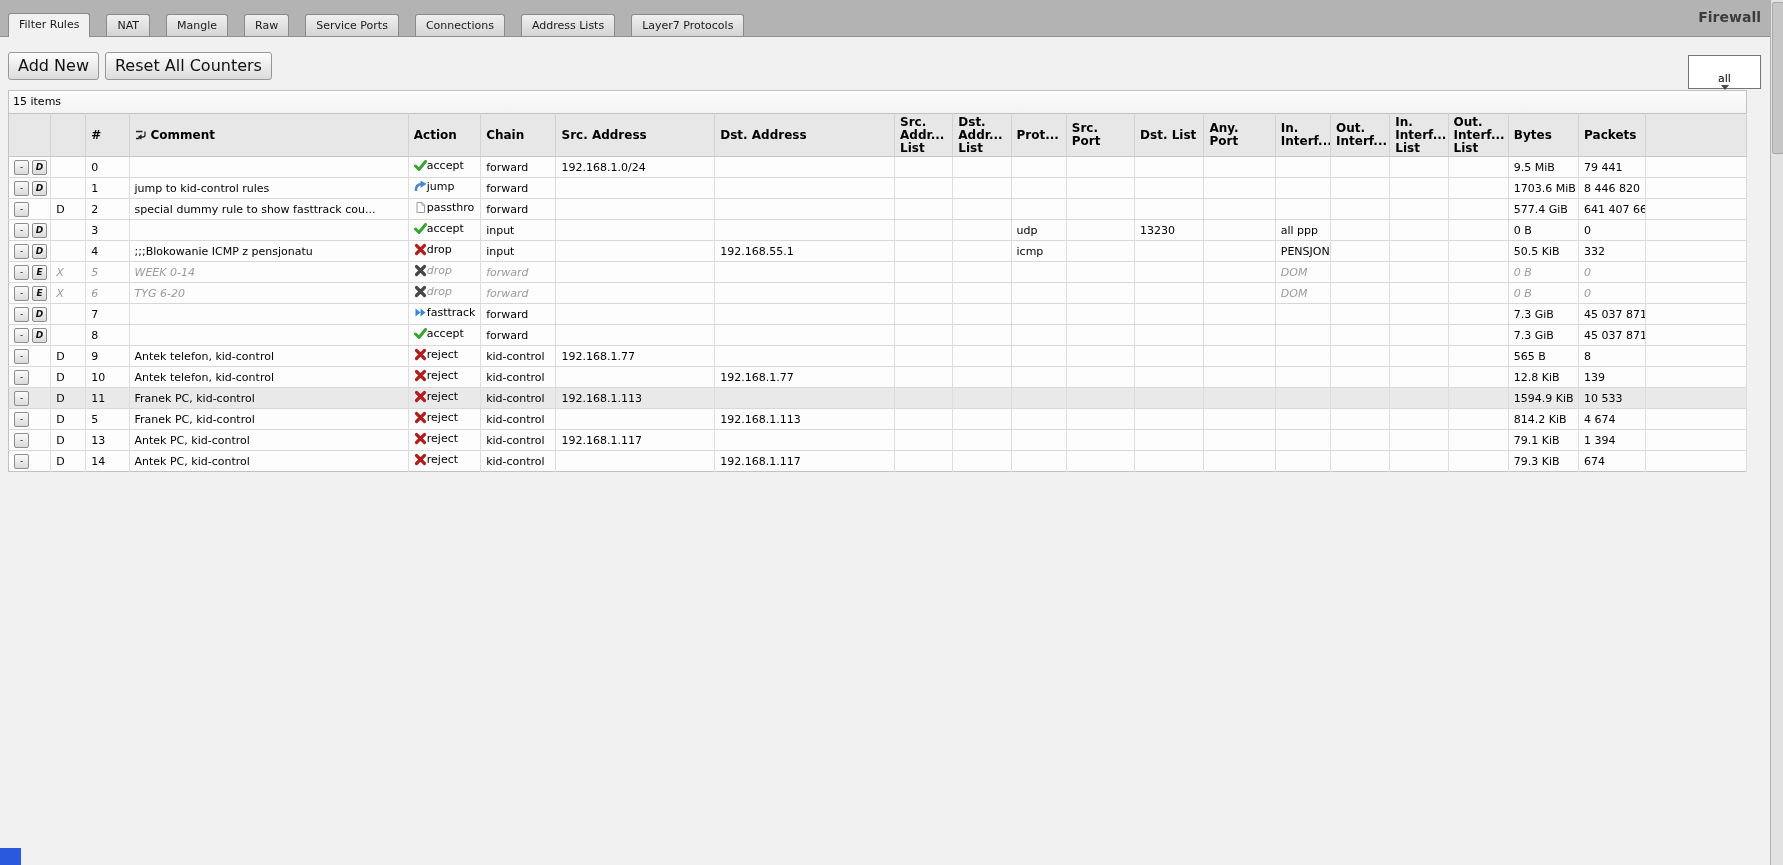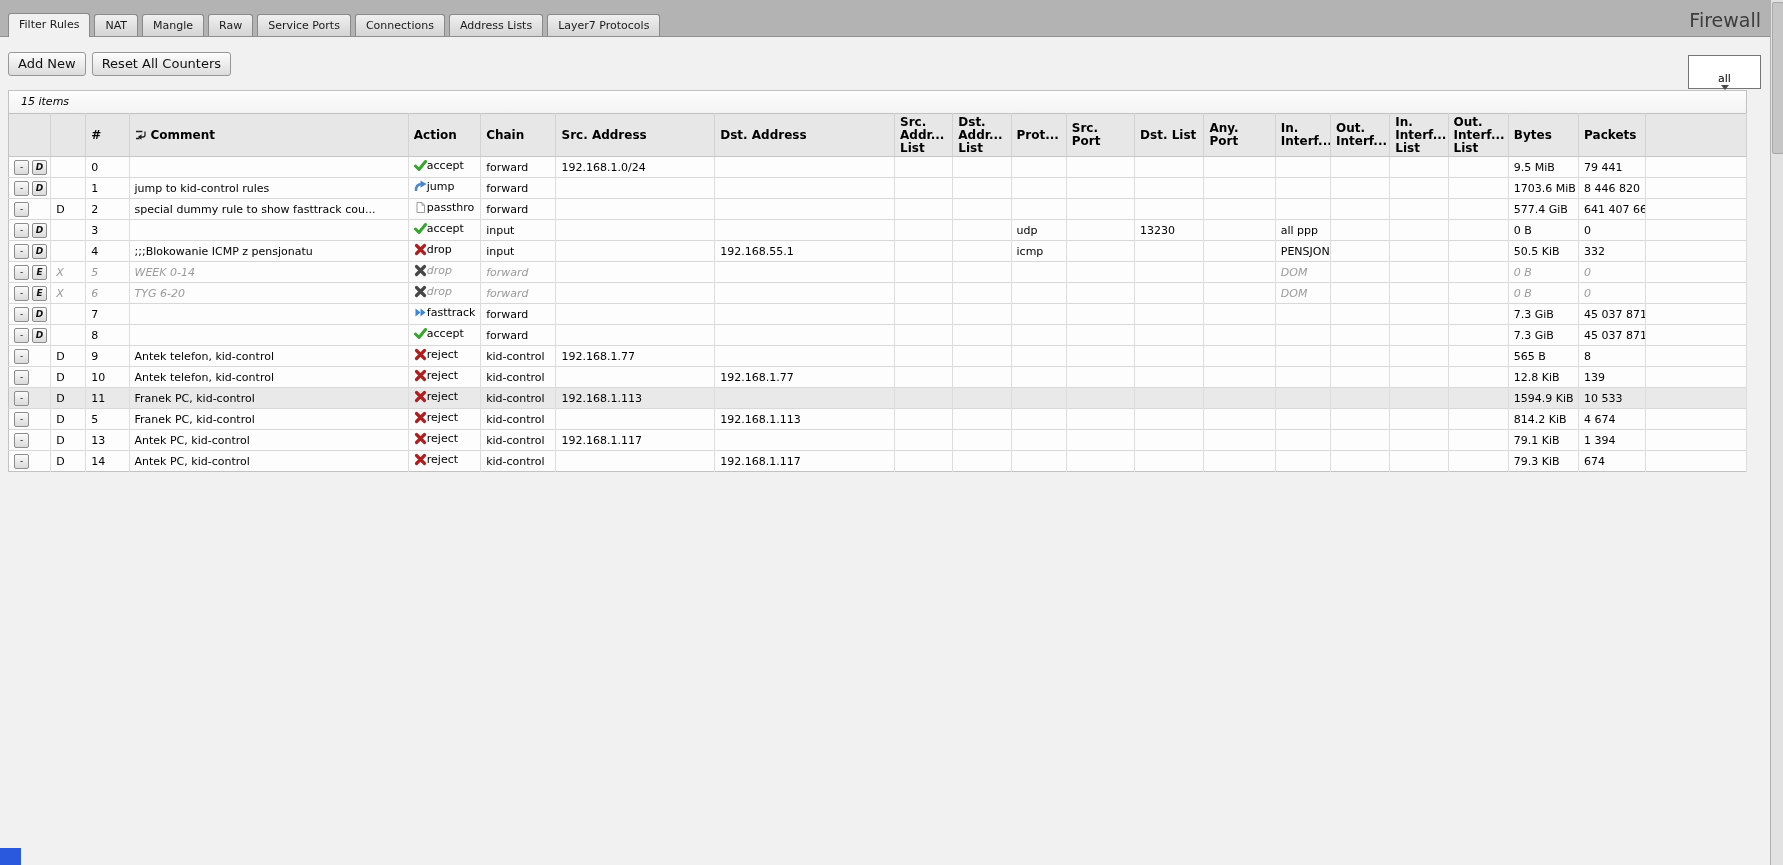--- a/index.html
+++ b/index.html
@@ -3,46 +3,46 @@
 <meta charset="utf-8">
 <style>
   html,body{margin:0;padding:0;}
   body{
     width:1783px;height:865px;position:relative;overflow:hidden;
     background:#f1f1f1;color:#000;
     font-family:"DejaVu Sans","Liberation Sans",sans-serif;font-size:11px;
   }
   
   .topbar{position:absolute;top:0;left:0;width:100%;height:37px;background:#b3b3b3;border-bottom:1px solid #8f8f8f;box-sizing:border-box;}
-  .tabbar{position:absolute;left:8px;bottom:0;display:flex;align-items:flex-end;gap:4px;}
+  .tabbar{position:absolute;left:8px;bottom:0;display:flex;align-items:flex-end;gap:16px;}
   .tab{
     background:linear-gradient(#f0f0f0,#d4d4d4);
     border:1px solid #8a8a8a;border-bottom:none;border-radius:3px 3px 0 0;
     padding:4px 10px 4px;white-space:nowrap;cursor:default;color:#1a1a1a;
   }
   .tab.active{background:#f1f1f1;position:relative;z-index:3;padding-bottom:6px;margin-bottom:-1px;}
-  .app-title{position:absolute;right:22px;top:9px;font-weight:normal;font-size:19px;color:#3d3d3d;}
+  .app-title{position:absolute;right:22px;top:9px;font-weight:bold;font-size:14px;color:#3d3d3d;}
   
   .toolbar{position:absolute;top:52px;left:8px;display:flex;gap:6px;}
   .btn{
     background:linear-gradient(#fdfdfd,#dcdcdc);
     border:1px solid #979797;border-radius:3px;padding:3px 9px 4px;
-    font-family:inherit;font-size:13px;color:#111;cursor:default;
+    font-family:inherit;font-size:16px;color:#111;cursor:default;
   }
   .dropdown{
     position:absolute;top:55px;right:22px;width:73px;height:18px;box-sizing:border-box;
     background:#fff;border:1px solid #757575;display:flex;align-items:center;
     justify-content:space-between;padding:16px 4px;cursor:default;flex-direction:column;
   }
   .chev{width:0;height:0;border-left:4px solid transparent;border-right:4px solid transparent;border-top:5px solid #4a4a4a;}
   
   .table-wrap{position:absolute;top:90px;left:8px;width:1739px;}
   .items-bar{
     border:1px solid #c2c2c2;border-bottom:none;box-sizing:border-box;
-    background:linear-gradient(#fdfdfd,#f3f3f3);padding:4px 12px 5px;font-style:italic;
+    background:linear-gradient(#fdfdfd,#f3f3f3);padding:4px 4px 5px;
   }
   table{border-collapse:collapse;table-layout:fixed;width:1739px;background:#fdfdfd;border:1px solid #c2c2c2;}
   th{
     background:#e7e7e7;font-weight:bold;text-align:left;vertical-align:middle;
     padding:1px 5px;height:40px;line-height:13px;font-size:12px;
     border-right:1px solid #d2d2d2;border-bottom:1px solid #c6c6c6;overflow:hidden;
   }
   td{
     padding:2px 5px;height:15px;vertical-align:middle;
     border-right:1px solid #ddd;border-top:1px solid #d8d8d8;

